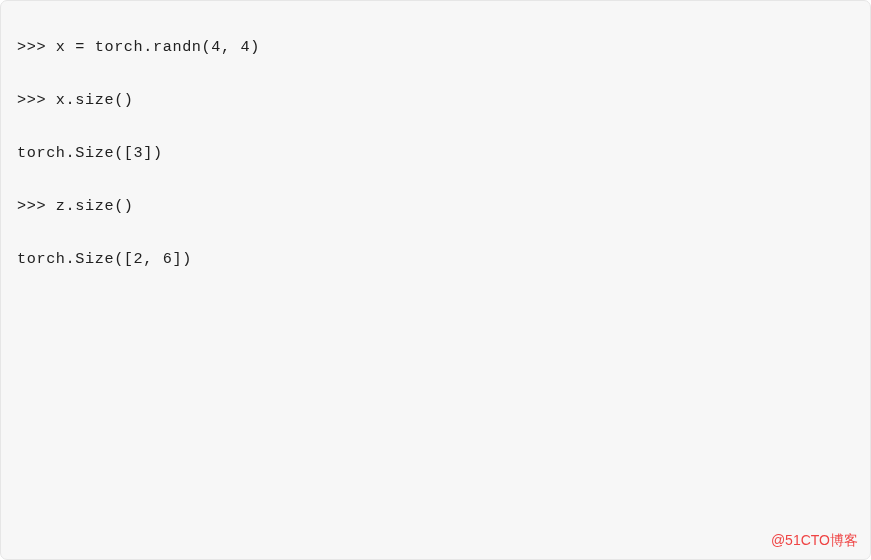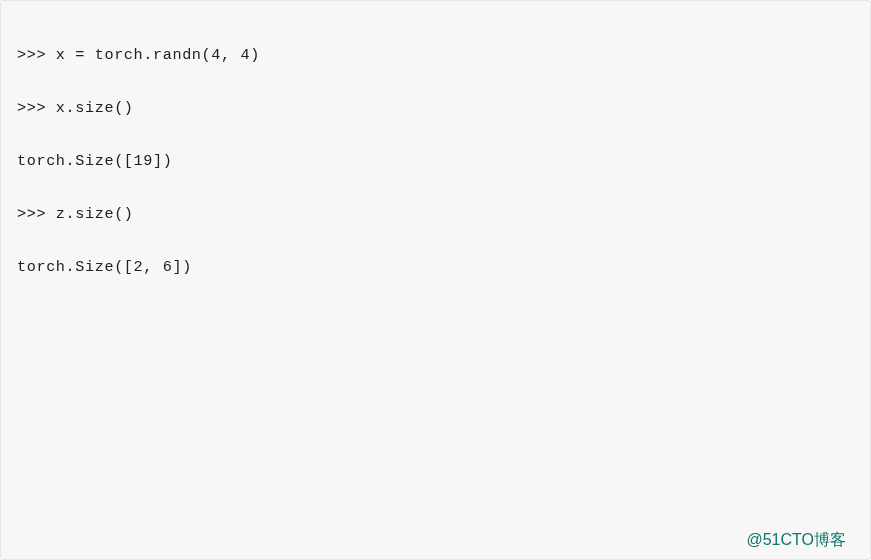--- a/index.html
+++ b/index.html
@@ -10,48 +10,48 @@
     overflow: hidden;
     font-family: "SF Mono", "Menlo", "Consolas", "Courier New", monospace;
     background: #ffffff;
   }
   .code-block {
     box-sizing: border-box;
     width: 871px;
     height: 560px;
     background: #f7f7f7;
     border: 1px solid #e6e6e6;
-    border-radius: 2px;
-    padding: 14px 16px 10px 16px;
+    border-radius: 7px;
+    padding: 6px 16px 10px 16px;
     font-size: 15.2px;
     line-height: 26.5px;
     color: #212121;
     white-space: pre;
     position: relative;
     letter-spacing: 0.6px;
   }
   .line { display: block; white-space: pre; }
   .blank { display:block; height:26.5px; }
   .watermark {
     position: absolute;
-    right: 24px;
+    right: 12px;
     bottom: 6px;
     font-family: -apple-system, BlinkMacSystemFont, "Helvetica Neue", Arial, sans-serif;
-    font-size: 16px;
-    color: #0f766e;
+    font-size: 14px;
+    color: #ef4444;
     letter-spacing: 0;
   }
 </style>
 </head>
 <body>
 
 <div class="code-block">
 <span class="line">&gt;&gt;&gt; x = torch.randn(4, 4)</span>
 <span class="line">&gt;&gt;&gt; x.size()</span>
-<span class="line">torch.Size([19])</span>
+<span class="line">torch.Size([3])</span>
 <span class="line">&gt;&gt;&gt; z.size()</span>
 <span class="line">torch.Size([2, 6])</span>
 <span class="blank"></span>
 
 
 
 
 
 
 

